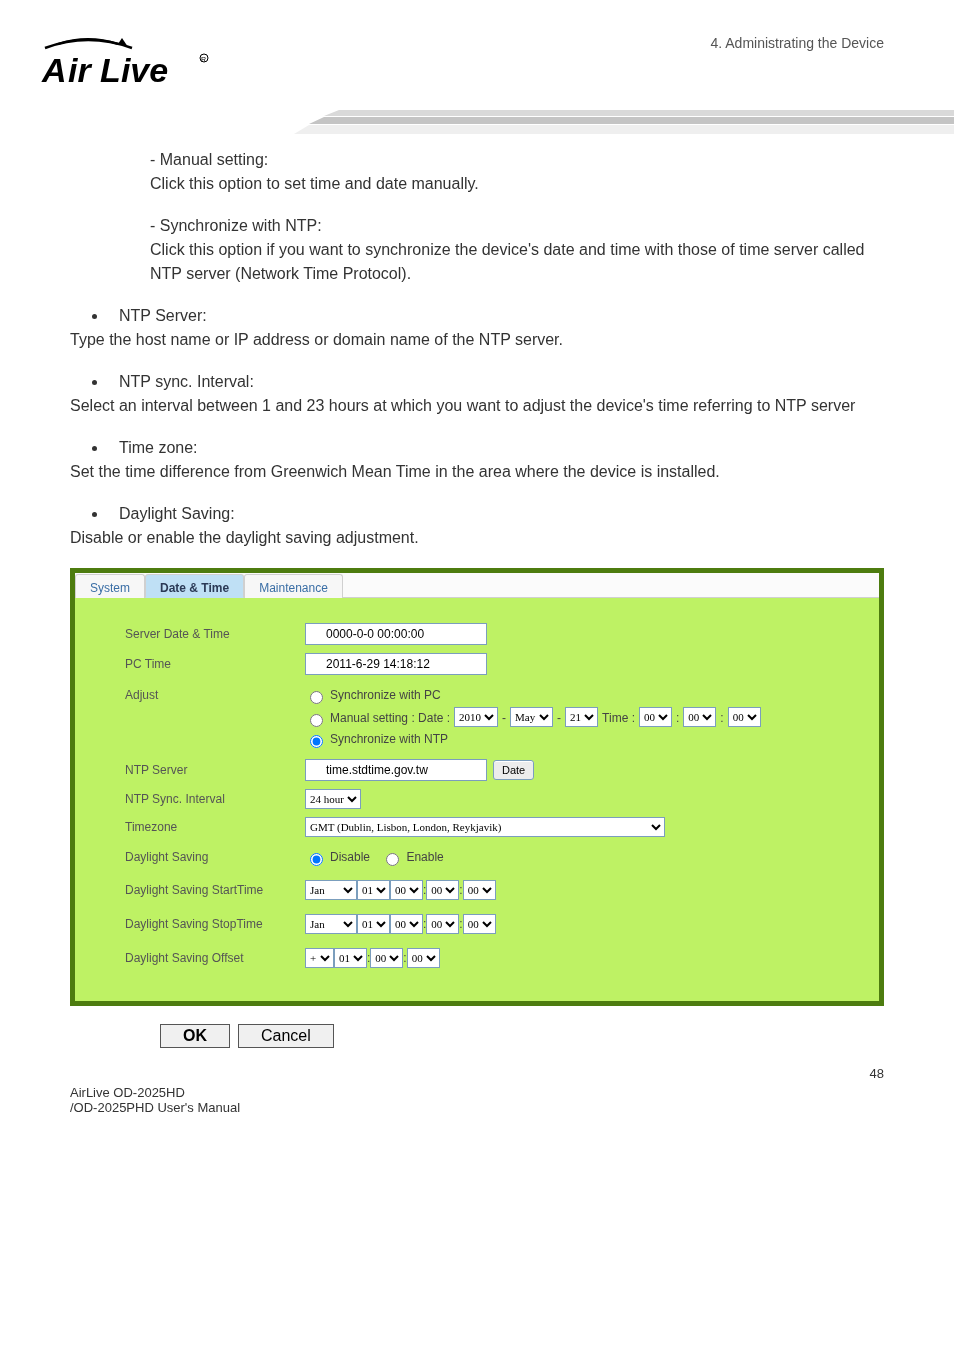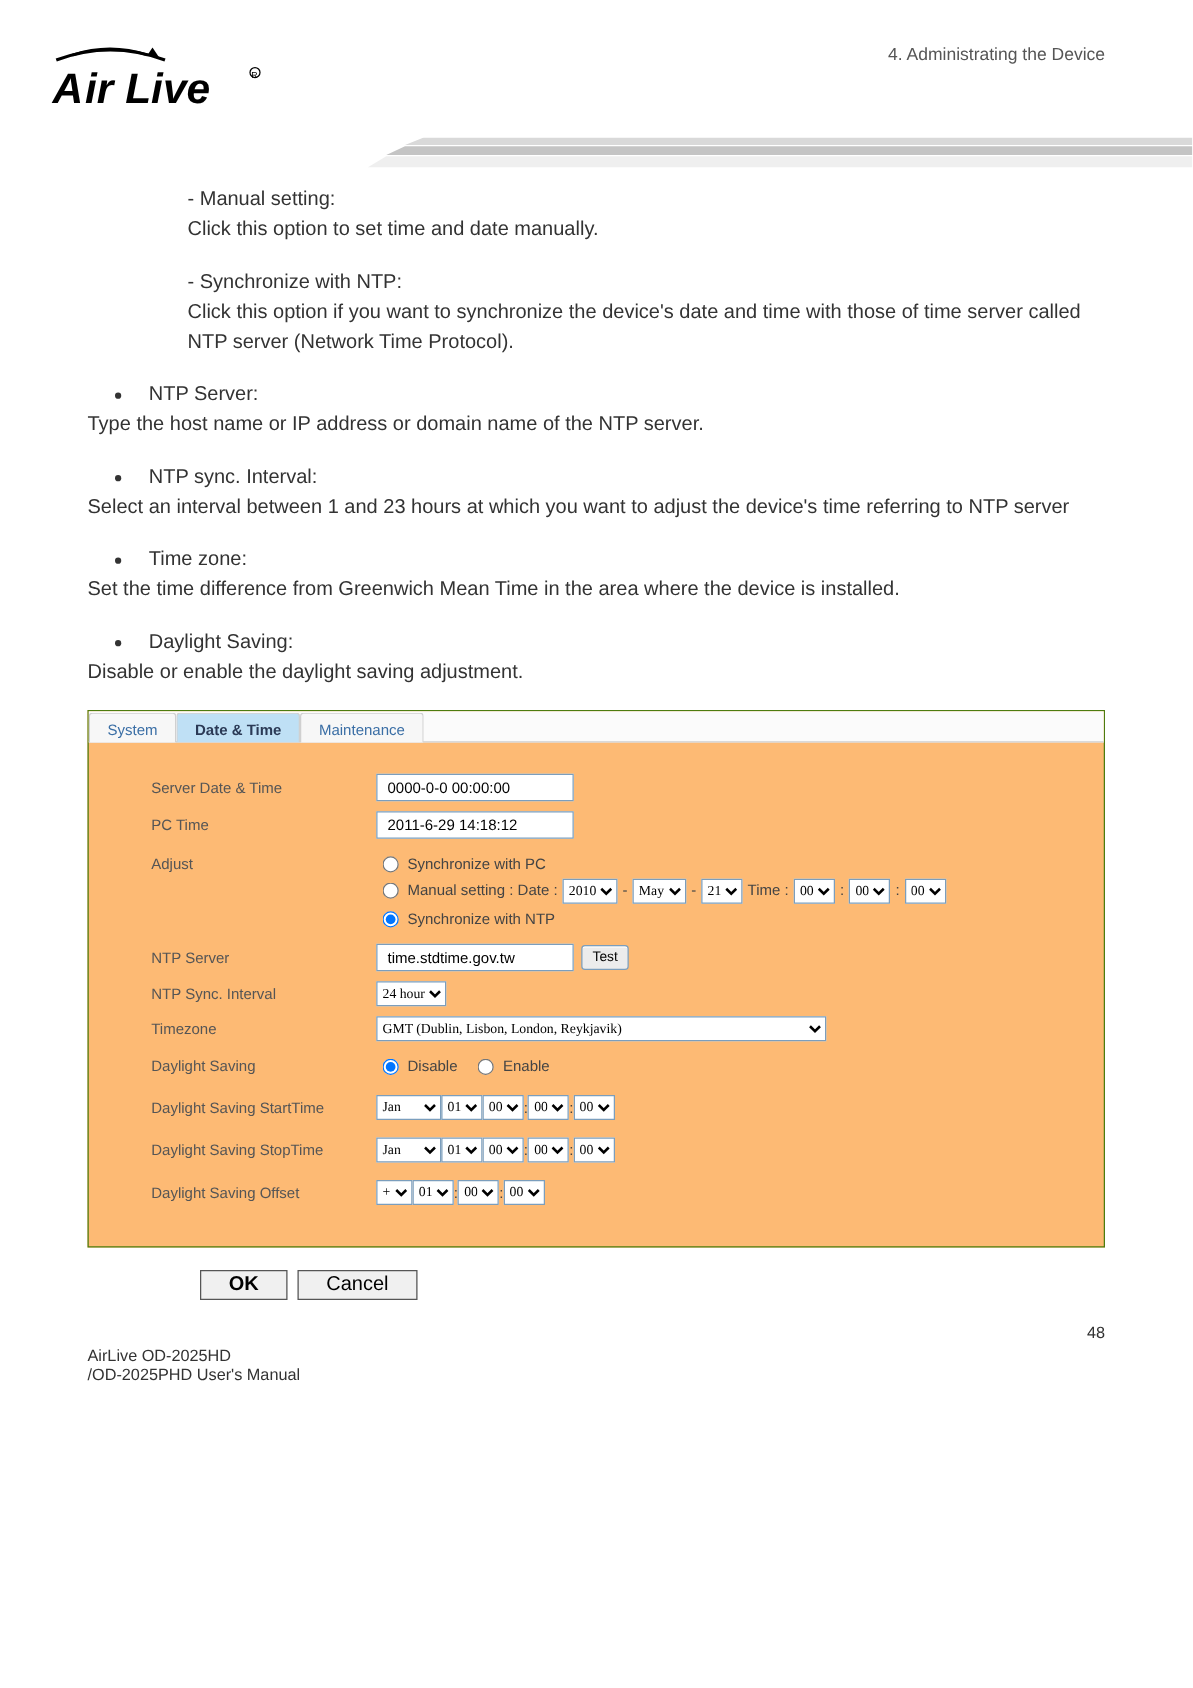--- a/index.html
+++ b/index.html
@@ -37,22 +37,22 @@
     margin-bottom: 20px;
   }
   .diag-bar svg { display:block; position:absolute; right:-70px; top:0; }
   .content { font-size: 16px; line-height: 1.5; color: #333; }
   .block-indent { margin-left: 80px; margin-bottom: 18px; }
   .bullet-row { display:flex; align-items:flex-start; margin-left: 22px; }
   .bullet-dot { width: 5px; height: 5px; border-radius:50%; background:#333; margin-top:10px; flex-shrink:0; margin-right:22px; }
   .after-bullet { margin-left: 0; margin-bottom: 18px; }
   .panel {
     margin-top: 10px;
-    border: 1px solid #4d7c0f;
-    background: #fdba74;
+    border: 5px solid #4d7c0f;
+    background: #bef264;
     font-family: Tahoma, Arial, sans-serif;
     font-size: 12px;
   }
   .tabs {
     display: flex;
     border-bottom: 1px solid #d0d0d0;
     background: #fbfbfb;
     height: 24px;
   }
   .tab {
@@ -76,41 +76,41 @@
   }
   .panel-body {
     padding: 25px 40px 30px 50px;
   }
   .setting-grid { display: grid; grid-template-columns: 180px 1fr; row-gap: 8px; align-items: center; }
   .setting-label { color: #555; font-size: 12px; }
   .inputbox {
     border: 1px solid #7b9ebd;
     background: #fff;
     height: 18px;
-    padding: 1px 8px;
+    padding: 1px 20px;
     font-size: 12px;
     font-family: inherit;
   }
   .selectbox {
     border: 1px solid #7b9ebd;
     background: #fff;
     height: 20px;
     font-size: 11px;
     font-family: Liberation Serif, serif;
   }
   .btn {
     border: 1px solid #7b9ebd;
     background: #ececec;
     font-size: 11px;
     padding: 1px 8px;
     height: 20px;
     border-radius: 3px;
     box-shadow: inset 0 1px 0 #fff;
   }
-  .radio-line { display:flex; align-items:flex-start; gap:4px; margin: 3px 0; font-size:12px; color:#444; }
+  .radio-line { display:flex; align-items:flex-end; gap:4px; margin: 3px 0; font-size:12px; color:#444; }
   .sel-tight { display:inline-flex; align-items:center; gap:0; }
   .sel-tight .selectbox { margin-right: 0; }
   .foot-btns { margin-top: 18px; display:flex; gap: 8px; margin-left: 90px; }
   .foot-btn {
     border: 1px solid #555;
     background: #f0f0f0;
     font-size: 16px;
     font-weight: bold;
     padding: 2px 22px;
     font-family: Tahoma, Arial;
@@ -218,21 +218,21 @@
             </div>
             <div class="radio-line">
               <input type="radio" name="adj" checked="" style="">
               <span>Synchronize with NTP</span>
             </div>
           </div>
 
           <div class="setting-label">NTP Server</div>
           <div style="display:flex; gap:6px; align-items:center">
             <input class="inputbox" style="width: 140px;" value="time.stdtime.gov.tw">
-            <button class="btn">Test</button>
+            <button class="btn">Date</button>
           </div>
 
           <div class="setting-label">NTP Sync. Interval</div>
           <div><select class="selectbox"><option>24 hour</option></select></div>
 
           <div class="setting-label">Timezone</div>
           <div><select class="selectbox" style="width:360px"><option>GMT (Dublin, Lisbon, London, Reykjavik)</option></select></div>
 
           <div class="setting-label">Daylight Saving</div>
           <div class="radio-line">

